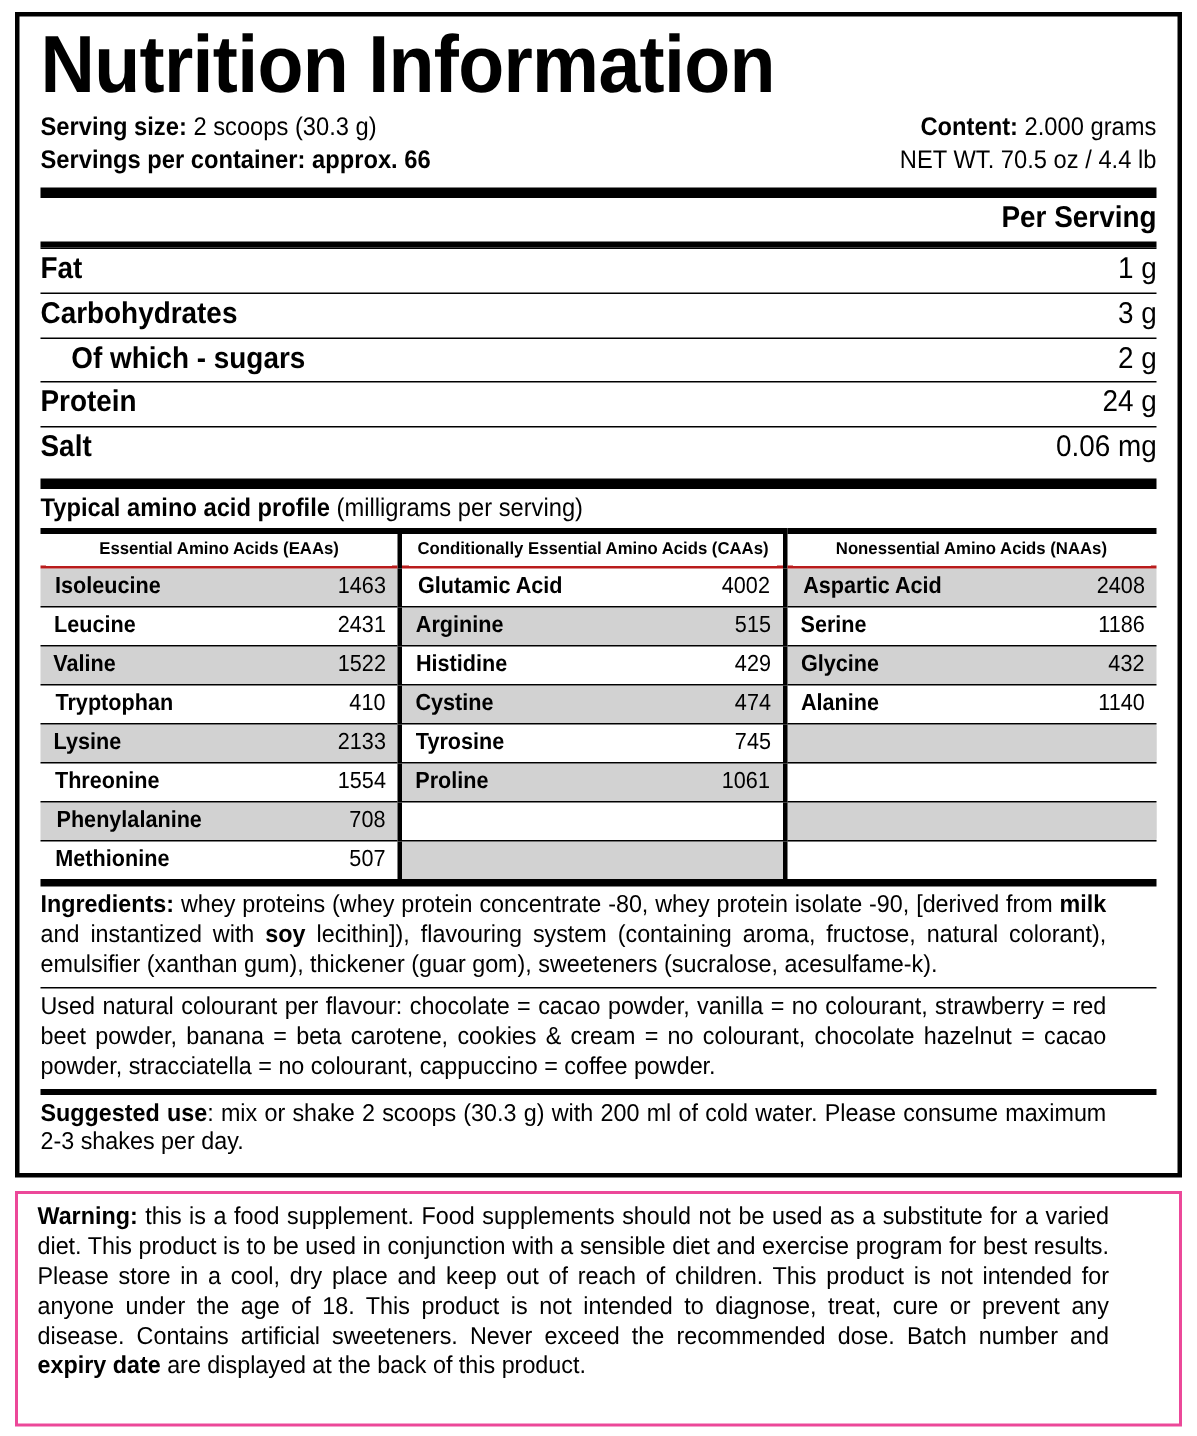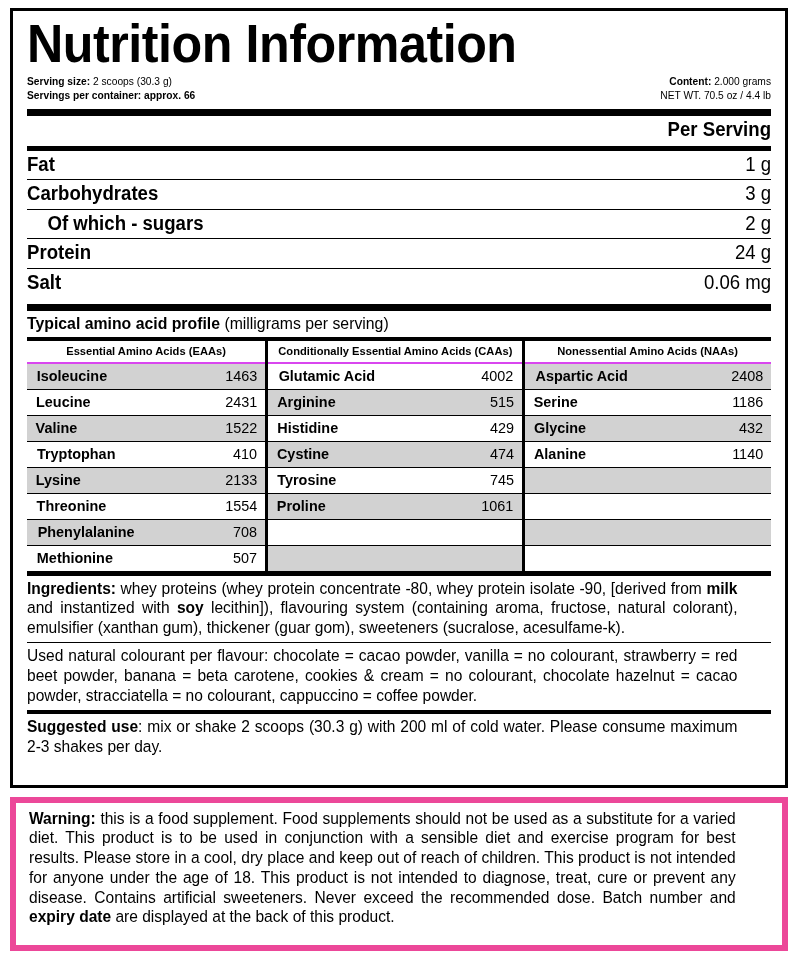--- a/index.html
+++ b/index.html
@@ -16,40 +16,40 @@
 
   .label-root {
     width: 798px; height: 957px;
     padding: 8px 10px 6px 10px;
     display: flex; flex-direction: column;
   }
 
   
   .panel {
     border: 3px solid #000;
-    padding: 4px 14px 24px 14px;
+    padding: 4px 14px 6px 14px;
     flex: 0 0 auto;
   }
 
   .title {
     font-weight: bold;
     font-size: 54px;
     line-height: 0.98;
     letter-spacing: -0.5px;
     transform: scaleX(0.93);
     transform-origin: left center;
     white-space: nowrap;
     margin: 2px 0 4px 0;
   }
 
   .serving-row {
     display: flex;
     justify-content: space-between;
     align-items: flex-start;
-    font-size: 11px;
+    font-size: 17px;
     line-height: 1.32;
   }
   .serving-left { transform: scaleX(0.93); transform-origin: left top; white-space: nowrap; }
   .serving-right { transform: scaleX(0.93); transform-origin: right top; white-space: nowrap; text-align: right; }
   .serving-left div, .serving-right div { font-weight: bold; }
   .serving-left .lt, .serving-right .lt { font-weight: normal; }
 
   .rule-thick { height: 7px; background: #000; margin-top: 6px; }
   .rule-med   { height: 4px; background: #000; }
 
@@ -90,21 +90,21 @@
     text-align: center;
     padding: 4px 2px 5px 2px;
     border-top: 4px solid #000;
     border-bottom: 1px solid #000;
     background: #fff;
     transform: scaleX(0.97);
   }
   .amino th.sep, .amino td.sep { border-left: 3px solid #000; }
 
   .amino td.cell { padding: 0; border-top: 1px solid #000; }
-  .amino tr:first-child td.cell { border-top: 2px solid #d946ef; }
+  .amino tr:first-child td.cell { border-top: 2px solid #b91c1c; }
   .amino td.cell .inner {
     display: flex; justify-content: space-between; align-items: baseline;
     font-size: 15.5px;
     padding: 3px 7px 4px 7px;
     min-height: 23px;
   }
   .amino td.cell .aa-name { font-weight: bold; transform: scaleX(0.93); transform-origin: left baseline; white-space: nowrap; }
   .amino td.cell .aa-val  { font-weight: normal; transform: scaleX(0.93); transform-origin: right baseline; white-space: nowrap; }
   .amino td.shade .inner { background: #d2d2d2; }
   .amino td.cell.shade { background: #d2d2d2; }
@@ -119,21 +119,21 @@
     text-align: justify;
     transform: scaleX(0.955);
     transform-origin: left top;
   }
   .para b { font-weight: bold; }
   .sep-thin { height: 1px; background: #000; }
   .sep-thick { height: 4px; background: #000; }
 
   
   .warn-box {
-    border: 6px solid #ec4899;
+    border: 2px solid #ec4899;
     margin-top: 9px;
     padding: 6px 13px 8px 13px;
     flex: 1 1 auto;
   }
   .warn-text {
     font-size: 16.3px;
     line-height: 1.215;
     text-align: justify;
     transform: scaleX(0.955);
     transform-origin: left top;

